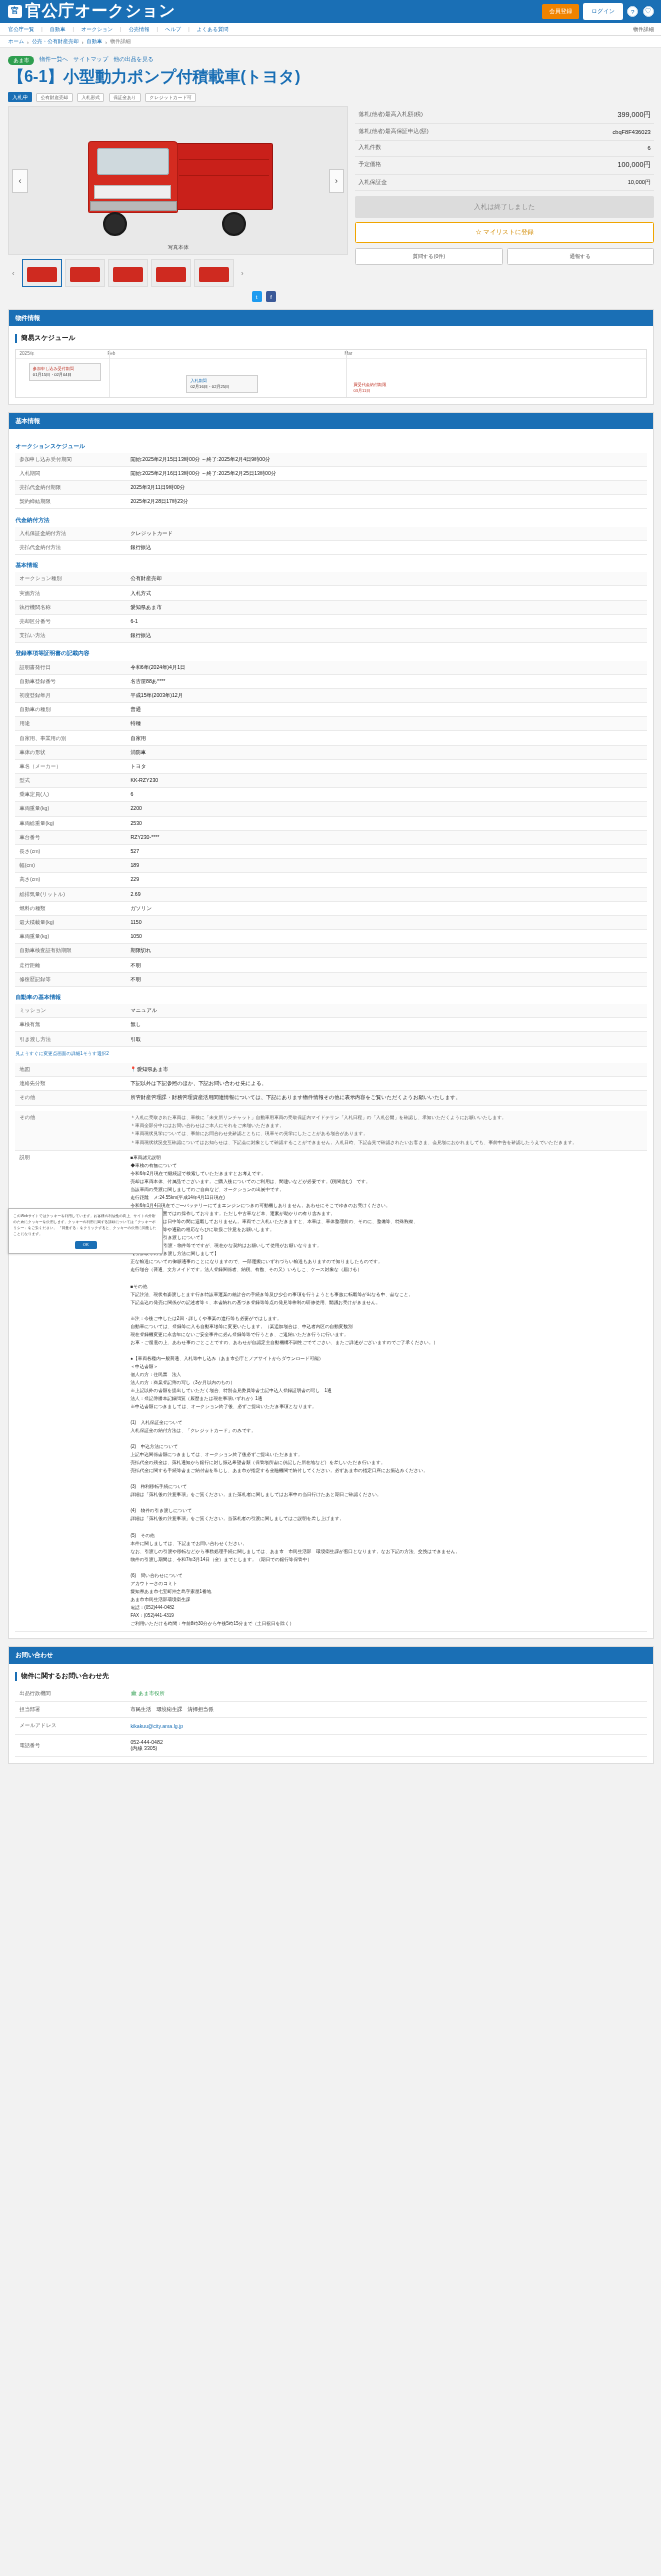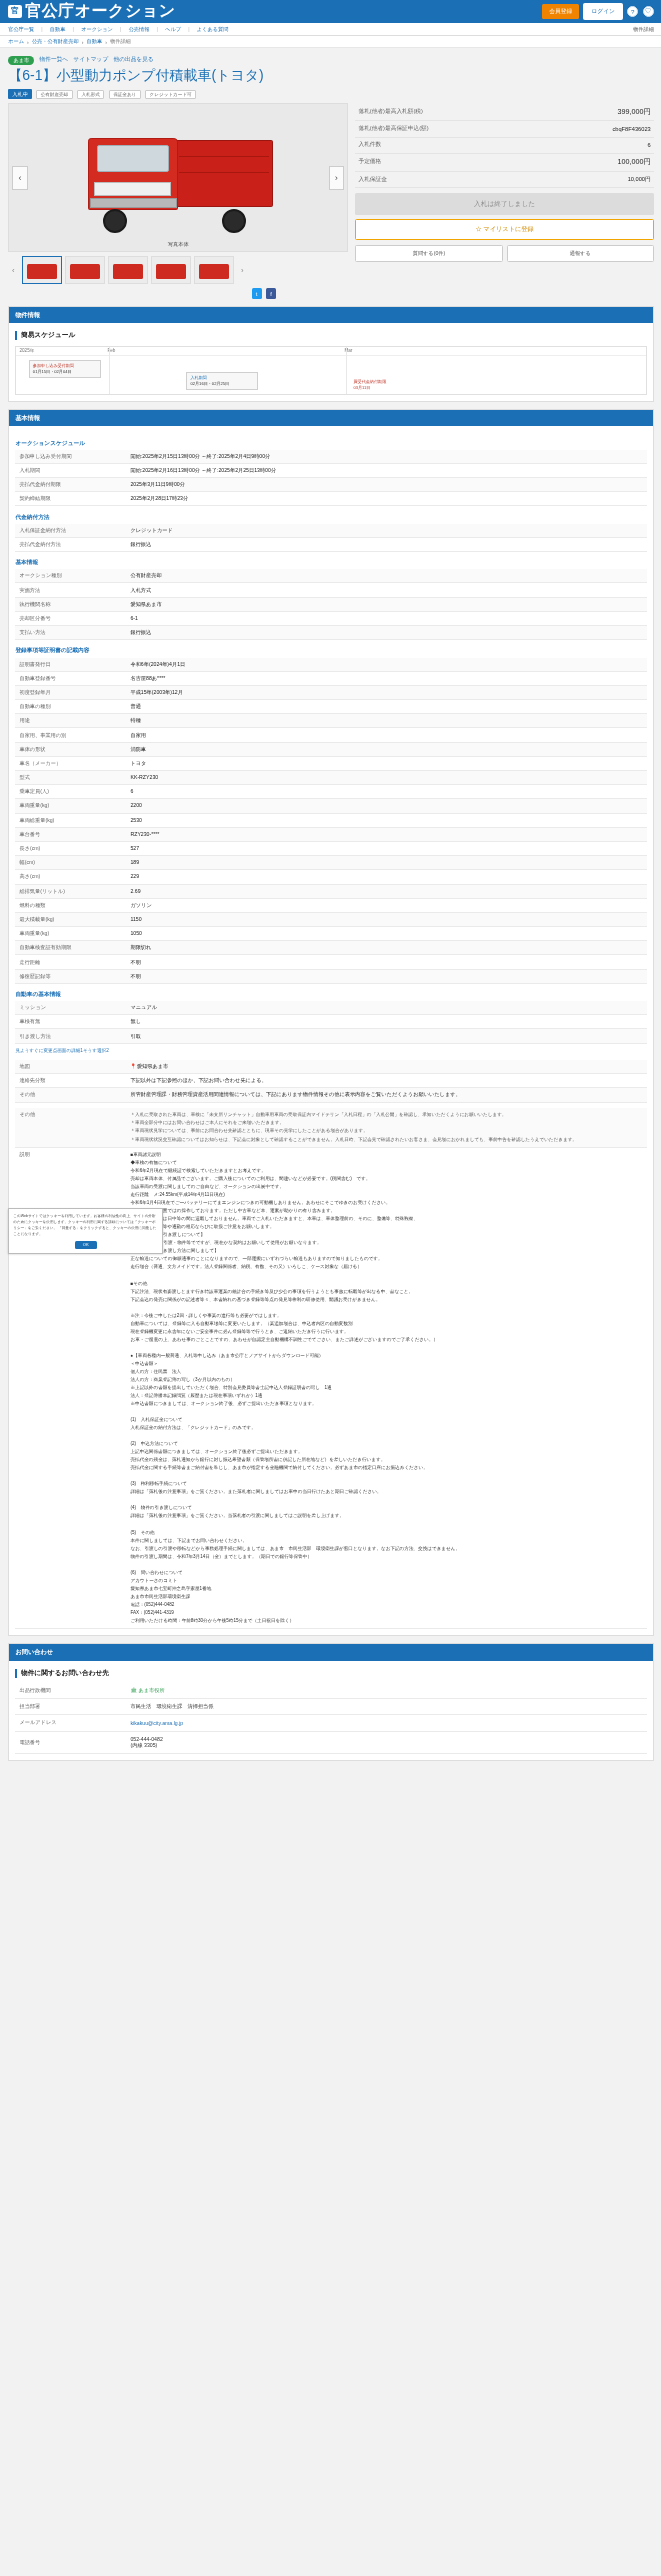--- a/index.html
+++ b/index.html
@@ -60,21 +60,21 @@
 
   .seller-line {
     display:flex;align-items:center;gap:5.2px;font-size:5.7px;margin:3.1px 0 2.1px 0;
   }
   .seller-badge {
     background:#2e9e4f;color:#fff;border-radius:5.7px;padding:1px 5.2px;font-size:5.2px;
   }
   .seller-line .lnk { color:#1a6fb5; text-decoration:none;}
 
   h1.title {
-    font-size:14px;color:#1a6fb5;margin:2.1px 0 4.1px 0;font-weight:normal;
+    font-size:16px;color:#1a6fb5;margin:2.1px 0 4.1px 0;font-weight:bold;
   }
 
   .tagrow { display:flex;align-items:center;gap:4.1px;margin-bottom:4.1px; }
   .tag-blue { background:#1a6fb5;color:#fff;font-size:5.2px;padding:1.5px 4.1px;border-radius:1px;}
   .tag-gray { border:0.5px solid #ccc;color:#666;font-size:4.6px;padding:1px 3.6px;border-radius:1px;background:#fff;}
 
   
   .detail-top { display:flex; gap:7.2px; }
   .gallery { width:340px; }
   .main-photo {

